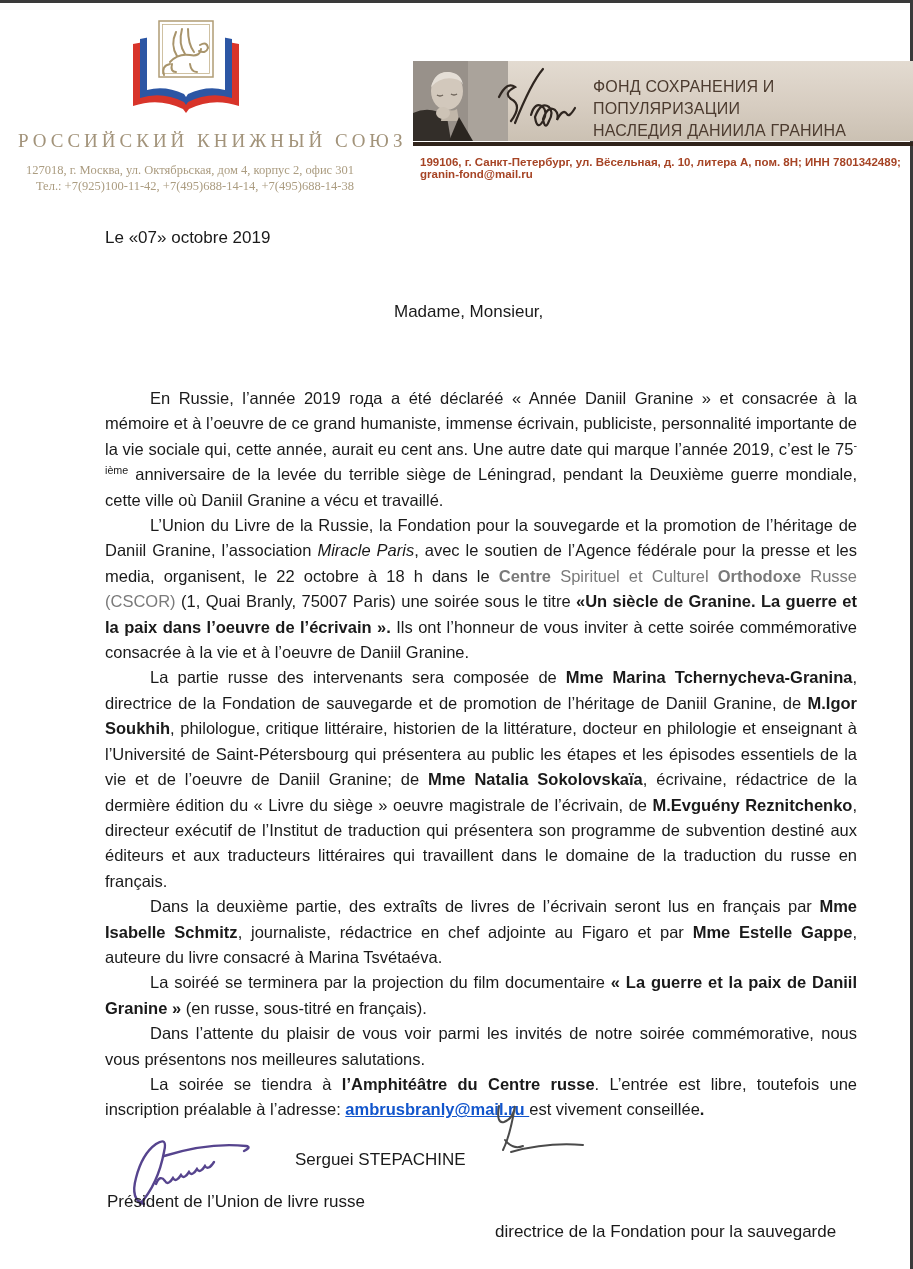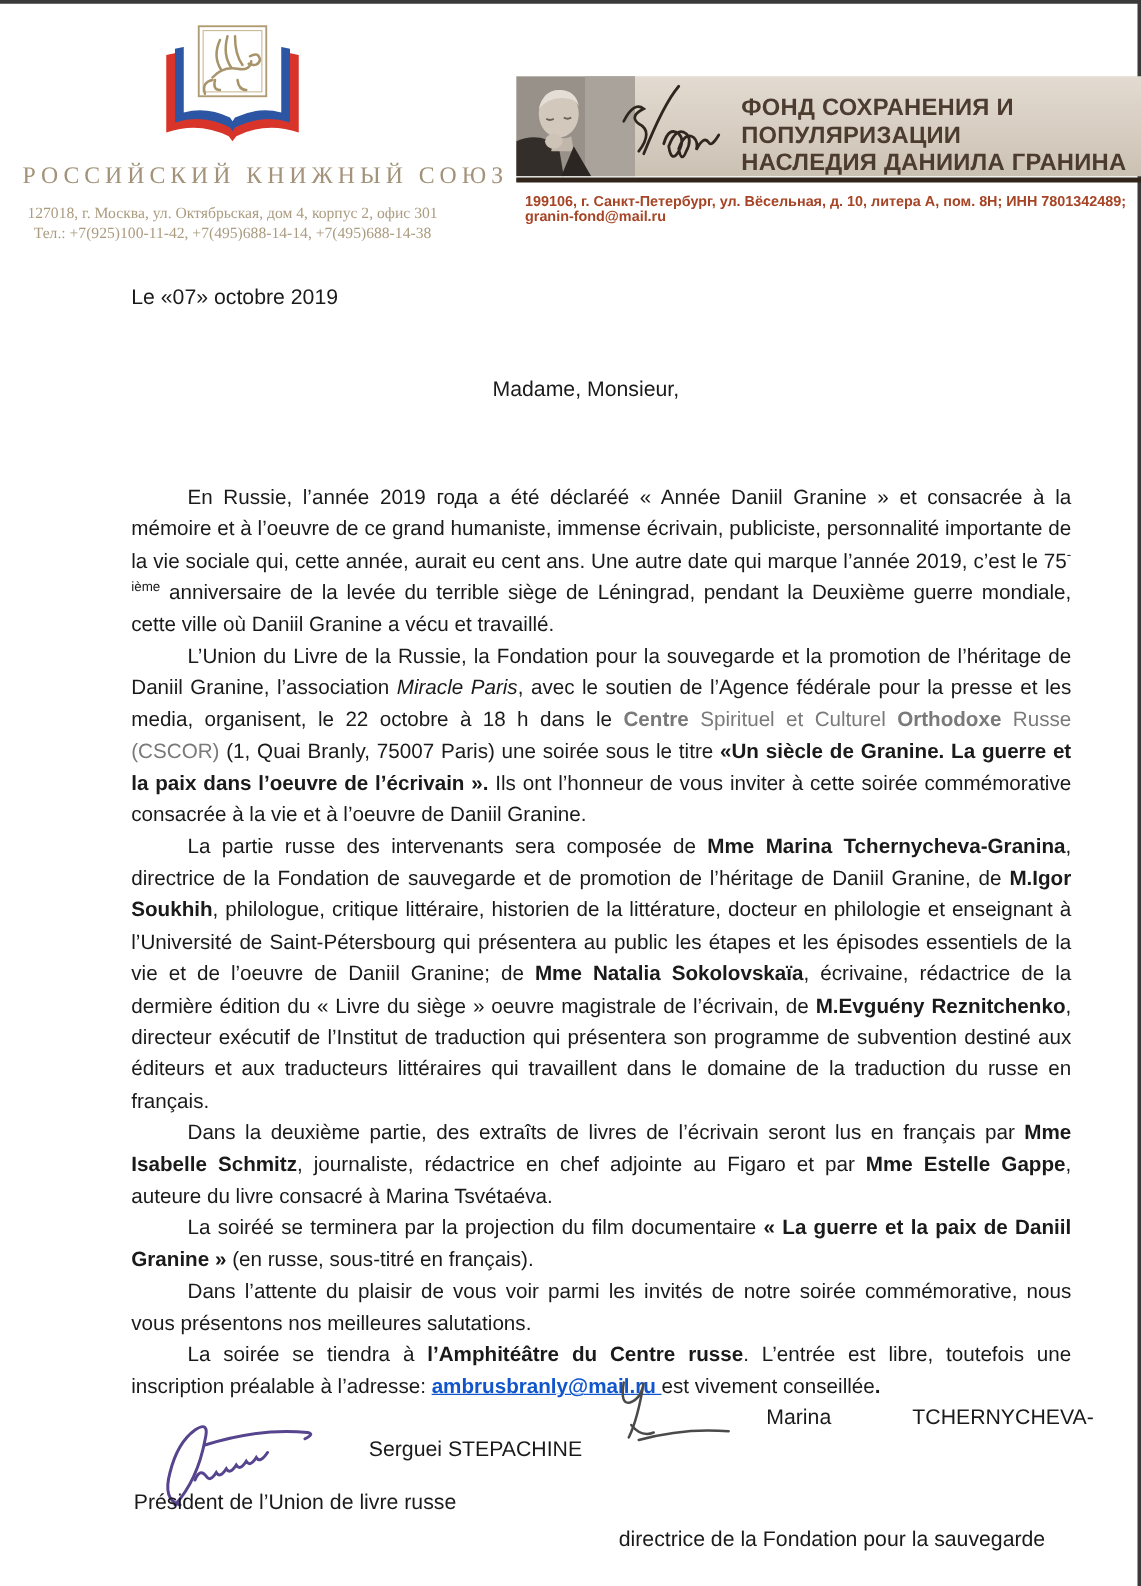--- a/index.html
+++ b/index.html
@@ -2,34 +2,34 @@
 <html><head>
 <meta charset="utf-8">
 <style>
   html,body{margin:0;padding:0;background:#ffffff;}
   .page{position:relative;width:913px;height:1269px;background:#ffffff;overflow:hidden;
         font-family:"Liberation Sans","DejaVu Sans",sans-serif;color:#1a1a1a;}
   .edge-top{position:absolute;left:0;top:0;width:913px;height:3px;background:#3a3a3a;}
   .edge-right{position:absolute;right:0;top:0;width:3px;height:1269px;background:#3a3a3a;}
 
   
-  .rks{position:absolute;left:18px;top:12px;width:336px;text-align:center;}
+  .rks{position:absolute;left:18px;top:12px;width:336px;text-align:right;}
   .rks-logo{display:block;margin:0 auto;}
   .rks-title{margin-top:8px;font-family:"Liberation Serif","DejaVu Serif",serif;
              font-size:19px;letter-spacing:4px;color:#a2937a;white-space:nowrap;}
   .rks-addr{margin-top:10px;font-family:"Liberation Serif","DejaVu Serif",serif;
             font-size:12.5px;color:#ab9c80;line-height:16px;}
 
   
   .fond-banner{position:absolute;left:413px;top:61px;width:500px;height:80px;
                background:linear-gradient(180deg,#e3dbd1 0%,#d7cdc1 55%,#cbc1b3 100%);}
   .fond-photo{position:absolute;left:0;top:0;}
   .fond-sign{position:absolute;left:78px;top:2px;}
   .fond-title{position:absolute;left:180px;top:15px;width:318px;
-              font-weight:bold;font-size:19px;line-height:22px;color:#4c3b2f;letter-spacing:0.2px;}
+              font-weight:normal;font-size:16px;line-height:22px;color:#4c3b2f;letter-spacing:0.2px;}
   .fond-rule{position:absolute;left:413px;top:142px;width:500px;height:4px;background:#30241b;}
   .fond-addr{position:absolute;left:420px;top:156px;width:486px;
              font-size:11.5px;font-weight:bold;color:#a64425;}
 
   
   .date{position:absolute;left:105px;top:228px;font-size:17px;}
   .salutation{position:absolute;left:394px;top:302px;font-size:17px;}
   .body-text{position:absolute;left:105px;top:345px;width:752px;
              font-size:16.5px;line-height:25.4px;text-align:justify;margin-top:41px;}
   .body-text p{margin:0;text-indent:45px;}
@@ -136,21 +136,17 @@
   <div class="sig-left-title">Président de l’Union de livre russe</div>
 
   <svg class="sig-right-svg" width="118" height="72" viewBox="0 0 118 72">
     <g stroke="#4a4a4a" stroke-width="2" fill="none" stroke-linecap="round">
       <path d="M14,8 q-3,18 5,16 q9,-3 11,-16 q-5,30 -12,44"></path>
       <path d="M20,42 q8,10 18,6"></path>
       <path d="M26,54 q36,-10 72,-7"></path>
     </g>
   </svg>
   <div class="sig-right-name">
-    <div class="row1">
-      <span>Marina</span>
-      <span>TCHERNYCHEVA-</span>
-    </div>
   </div>
   <div class="sig-right-title">
     <div>directrice de la Fondation pour la sauvegarde</div>
   </div>
 </div>
 
 </body></html>

